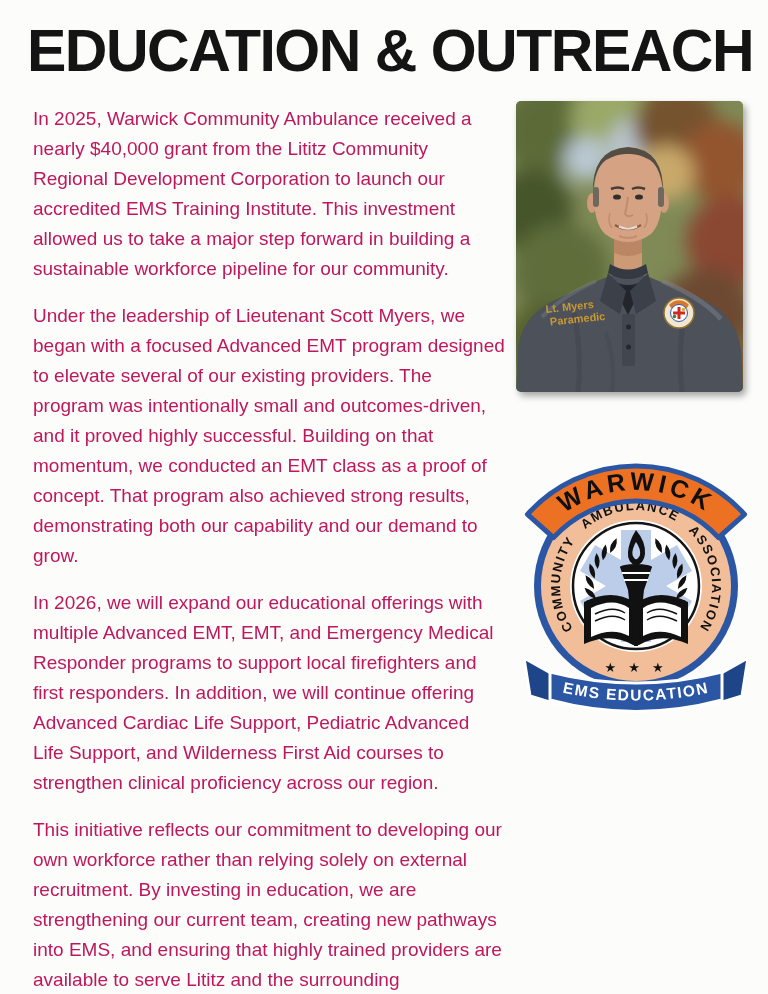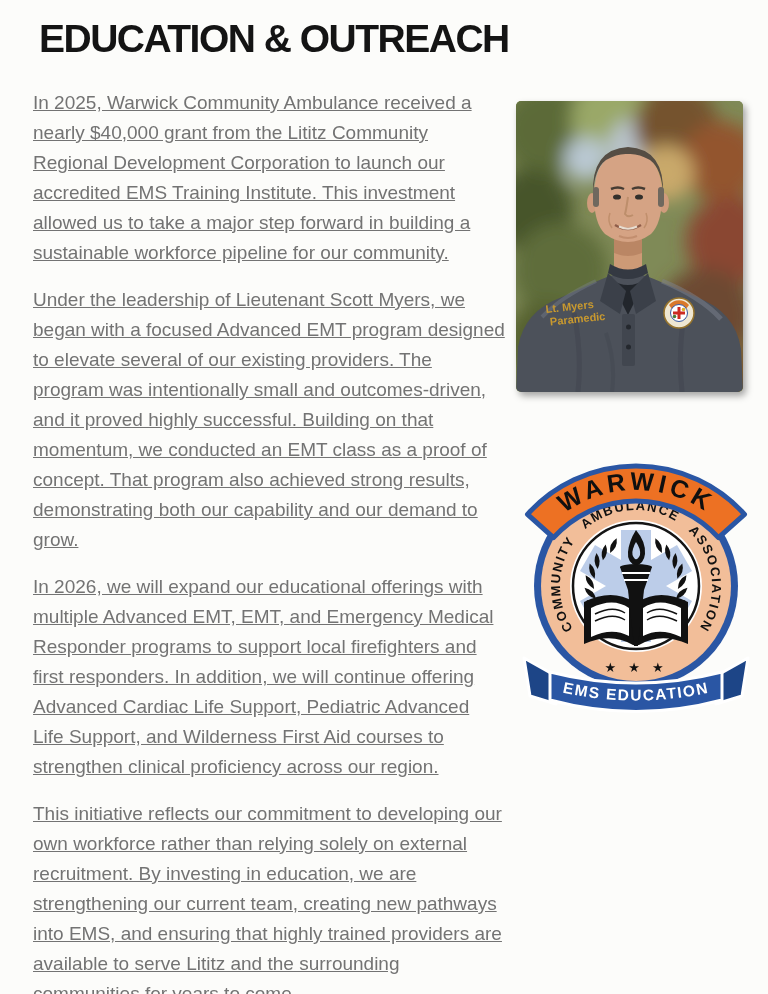--- a/index.html
+++ b/index.html
@@ -1,26 +1,26 @@
 <!DOCTYPE html>
 <html><head>
 <meta charset="utf-8">
 <style>
   html,body{margin:0;padding:0;background:#e8e8e8;}
   .page{
     position:relative;width:768px;height:994px;background:#fcfcfa;
     overflow:hidden;font-family:"Liberation Sans",sans-serif;margin:0 auto;
   }
   .page-title{
-    position:absolute;left:39px;top:17px;margin:0;
-    font-size:39px;font-weight:bold;letter-spacing:-1.5px;color:#141414;
+    position:absolute;left:27px;top:17px;margin:0;
+    font-size:59px;font-weight:bold;letter-spacing:-1.5px;color:#141414;
     white-space:nowrap;font-family:"Liberation Sans",sans-serif;
   }
   .text-col{position:absolute;left:33px;top:88px;width:472px;}
-  .text-col p{margin:0 0 17px;font-size:19px;line-height:30px;color:#737373;text-decoration:underline;}
+  .text-col p{margin:16px 0 17px;font-size:19px;line-height:30px;color:#be185d;}
   .photo-frame{
     position:absolute;left:516px;top:101px;width:227px;height:291px;
     border-radius:5px;overflow:hidden;box-shadow:3px 4px 7px rgba(0,0,0,.35);
     background:#7f8a57;
   }
   .photo-frame svg{display:block;}
   .logo-box{position:absolute;left:516px;top:460px;width:240px;}
   .logo-box svg{display:block;width:100%;height:auto;}
   .ring-text{font-family:"Liberation Sans",sans-serif;font-weight:bold;font-size:13px;letter-spacing:1.6px;word-spacing:10px;fill:#111;}
   .banner-text{font-family:"Liberation Sans",sans-serif;font-weight:bold;font-size:25px;letter-spacing:4px;fill:#101010;}

